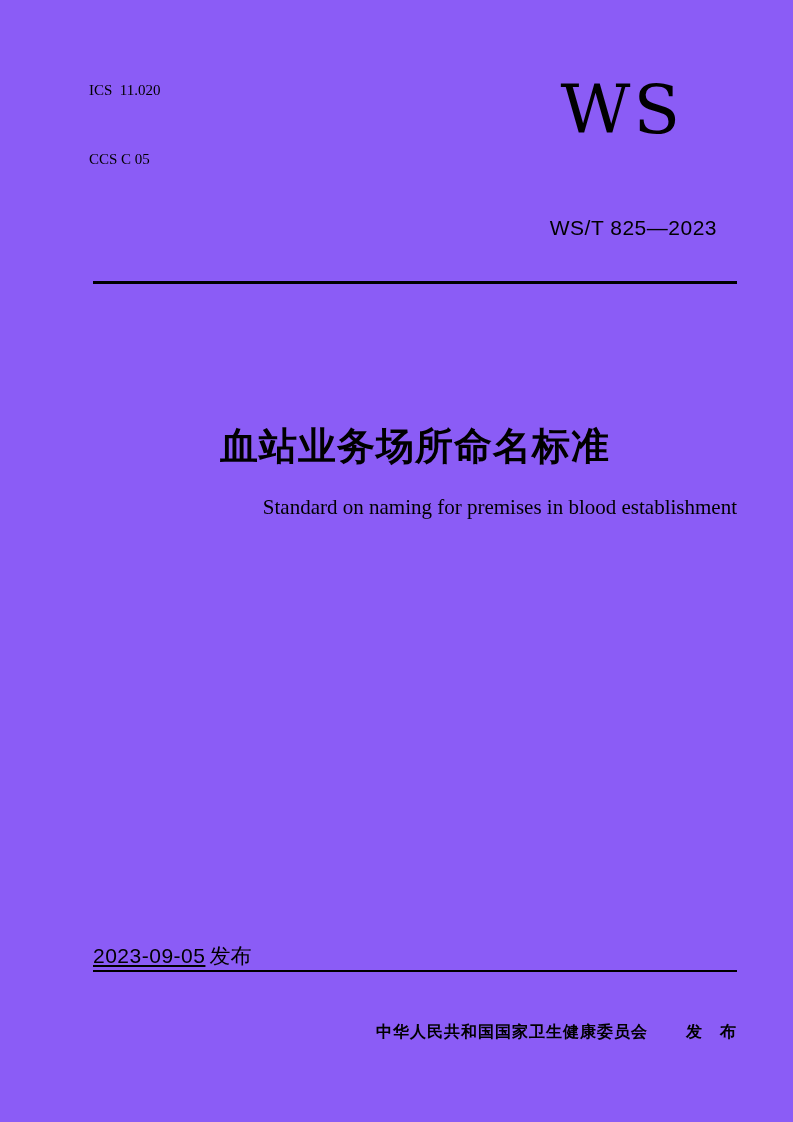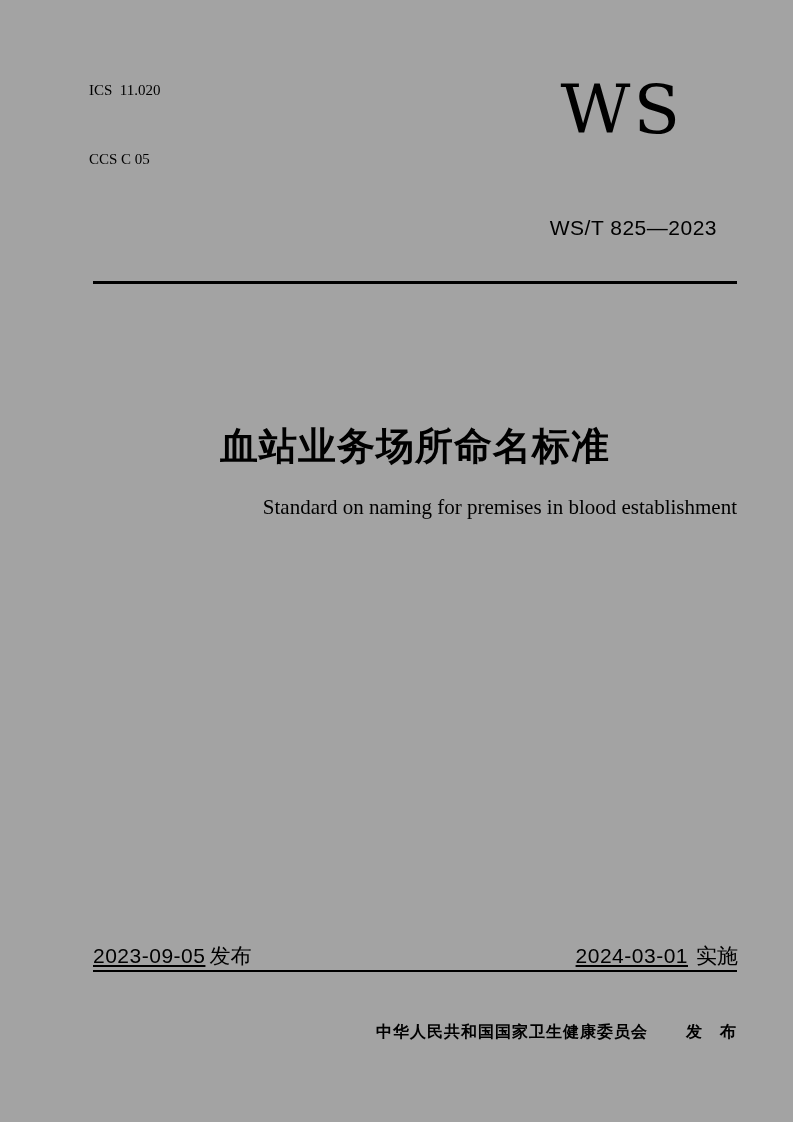--- a/index.html
+++ b/index.html
@@ -1,19 +1,19 @@
 <!DOCTYPE html>
 <html><head>
 <meta charset="utf-8">
 <style>
   html,body{margin:0;padding:0;background:#ffffff;}
   .page{
     position:relative;
     width:793px;height:1122px;
-    background:#a3a3a3;
+    background:#8b5cf6;
     color:#000;
     font-family:"Liberation Sans",sans-serif;
     overflow:hidden;
   }
   .ics-block{
     position:absolute;left:89px;top:33px;
     font-family:"Liberation Serif",serif;
     font-size:15px;line-height:23px;
     white-space:pre;
     color:#000;
@@ -91,23 +91,20 @@
   <div class="rule rule-top"></div>
 
   <div class="doc-title">血站业务场所命名标准</div>
 
   <div class="doc-subtitle">Standard on naming for premises in blood establishment</div>
 
   <div class="dates-row">
     <span class="issue">
       <span class="date-num">2023-09-05</span><span class="date-label">发布</span>
     </span>
-    <span class="impl">
-      <span class="date-num">2024-03-01</span><span class="date-label">实施</span>
-    </span>
   </div>
 
   <div class="rule rule-bottom"></div>
 
   <div class="issuer-row">
     <span>中华人民共和国国家卫生健康委员会</span><span class="issuer-action">发　布</span>
   </div>
 
 </div>
 

